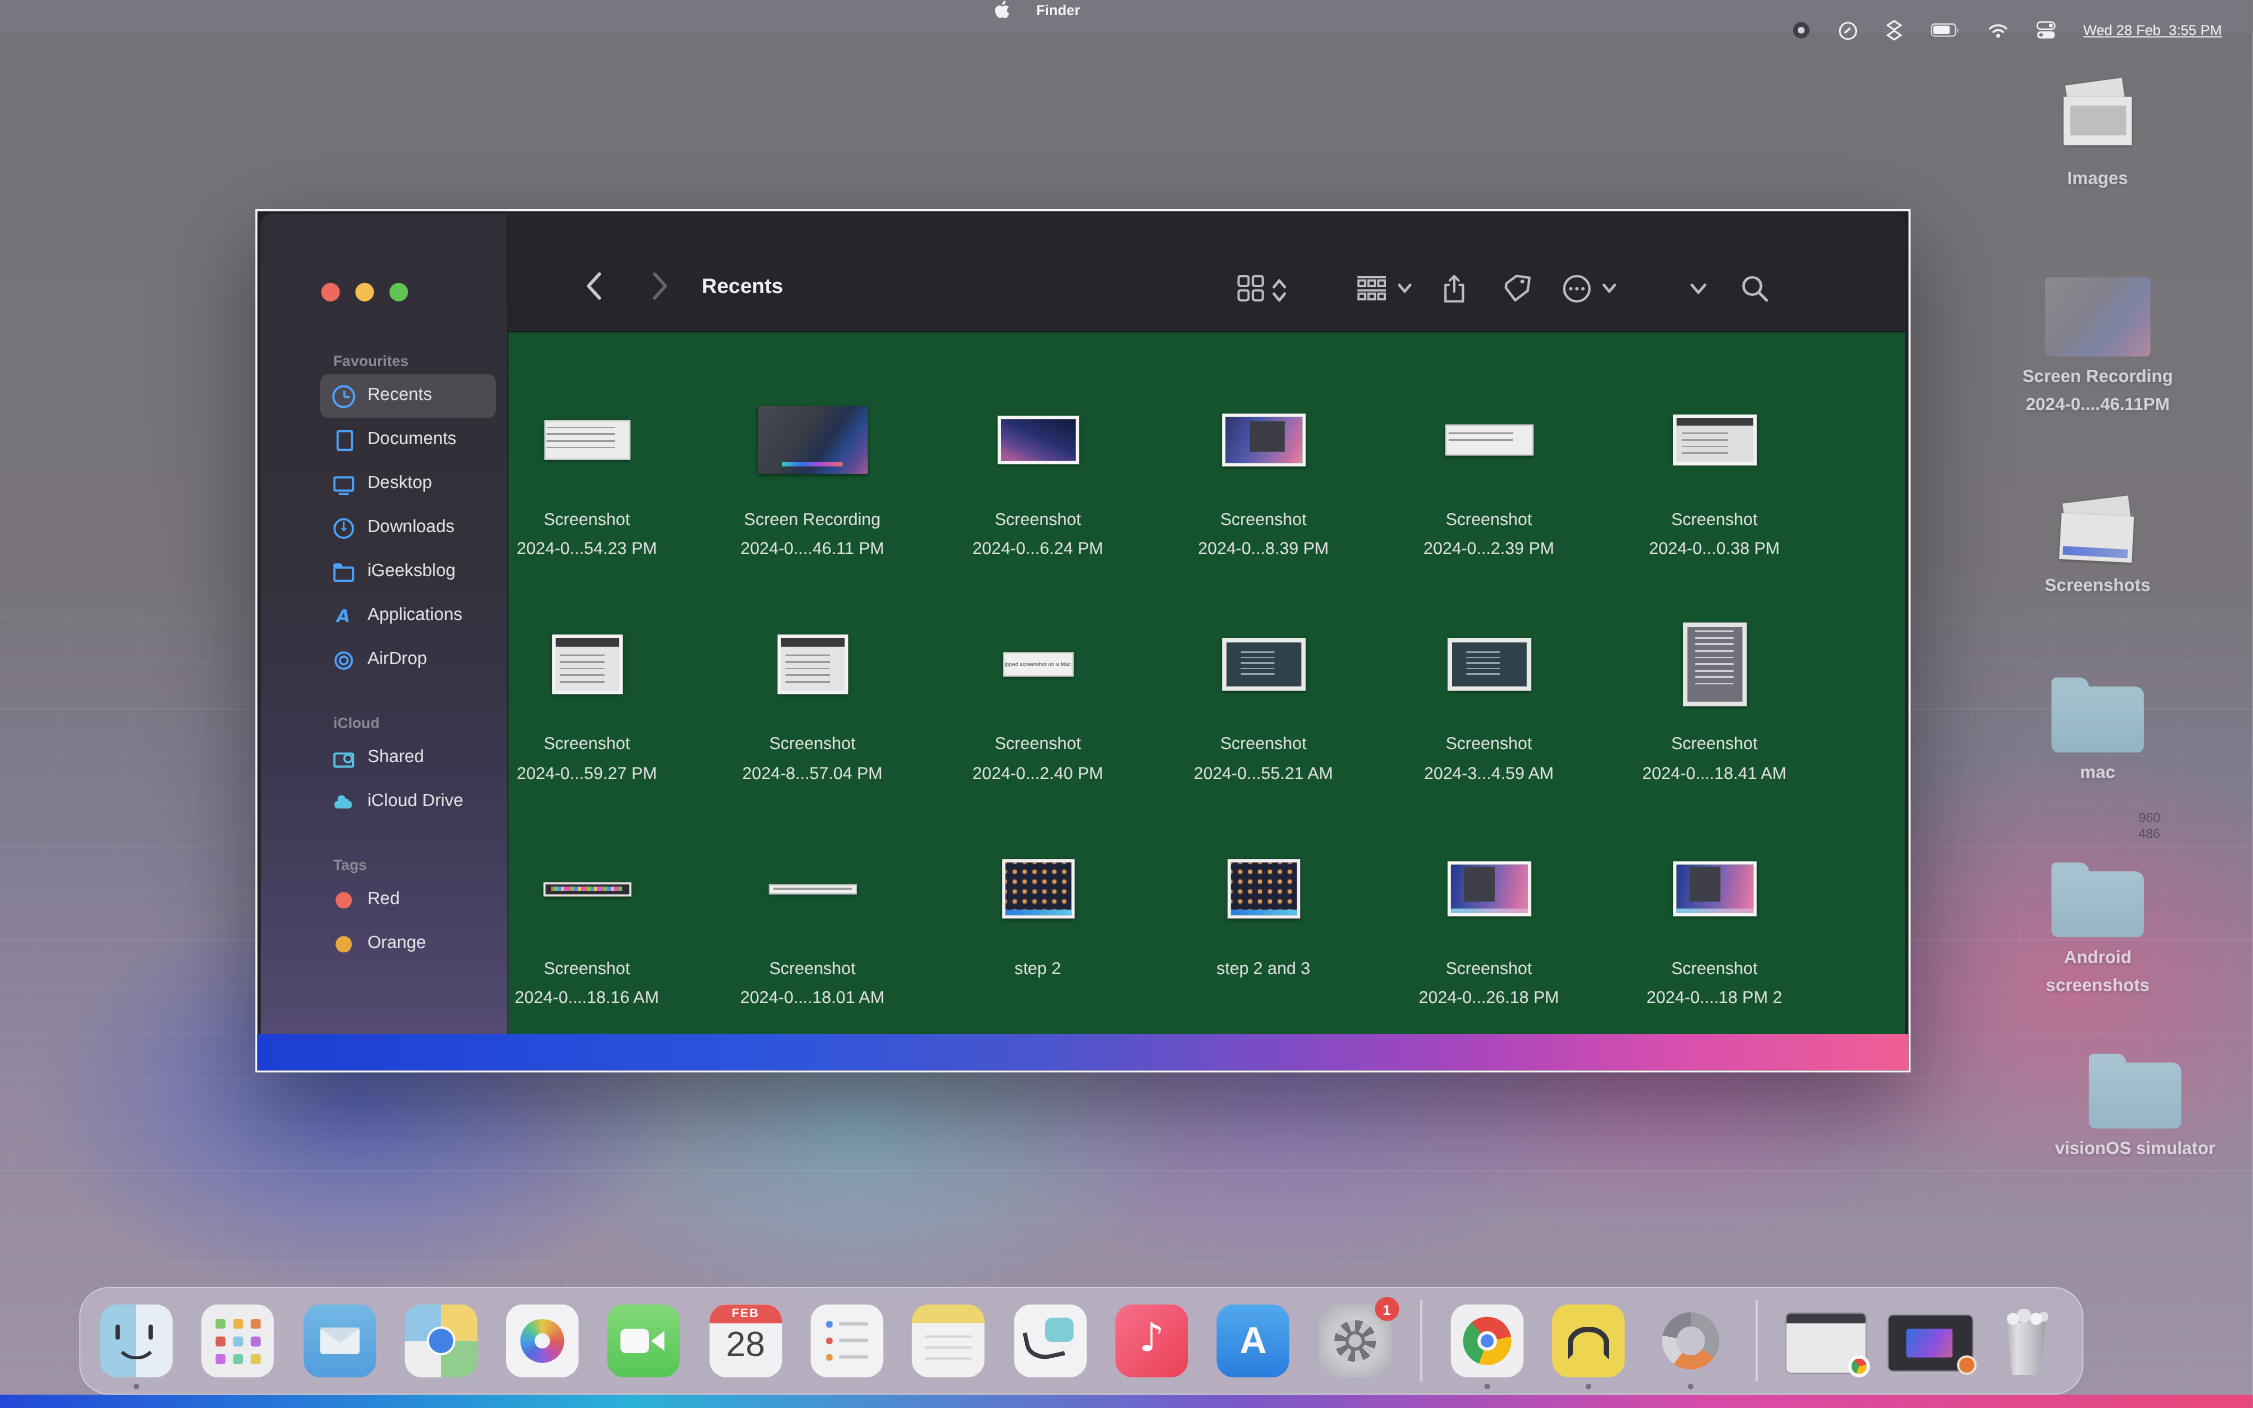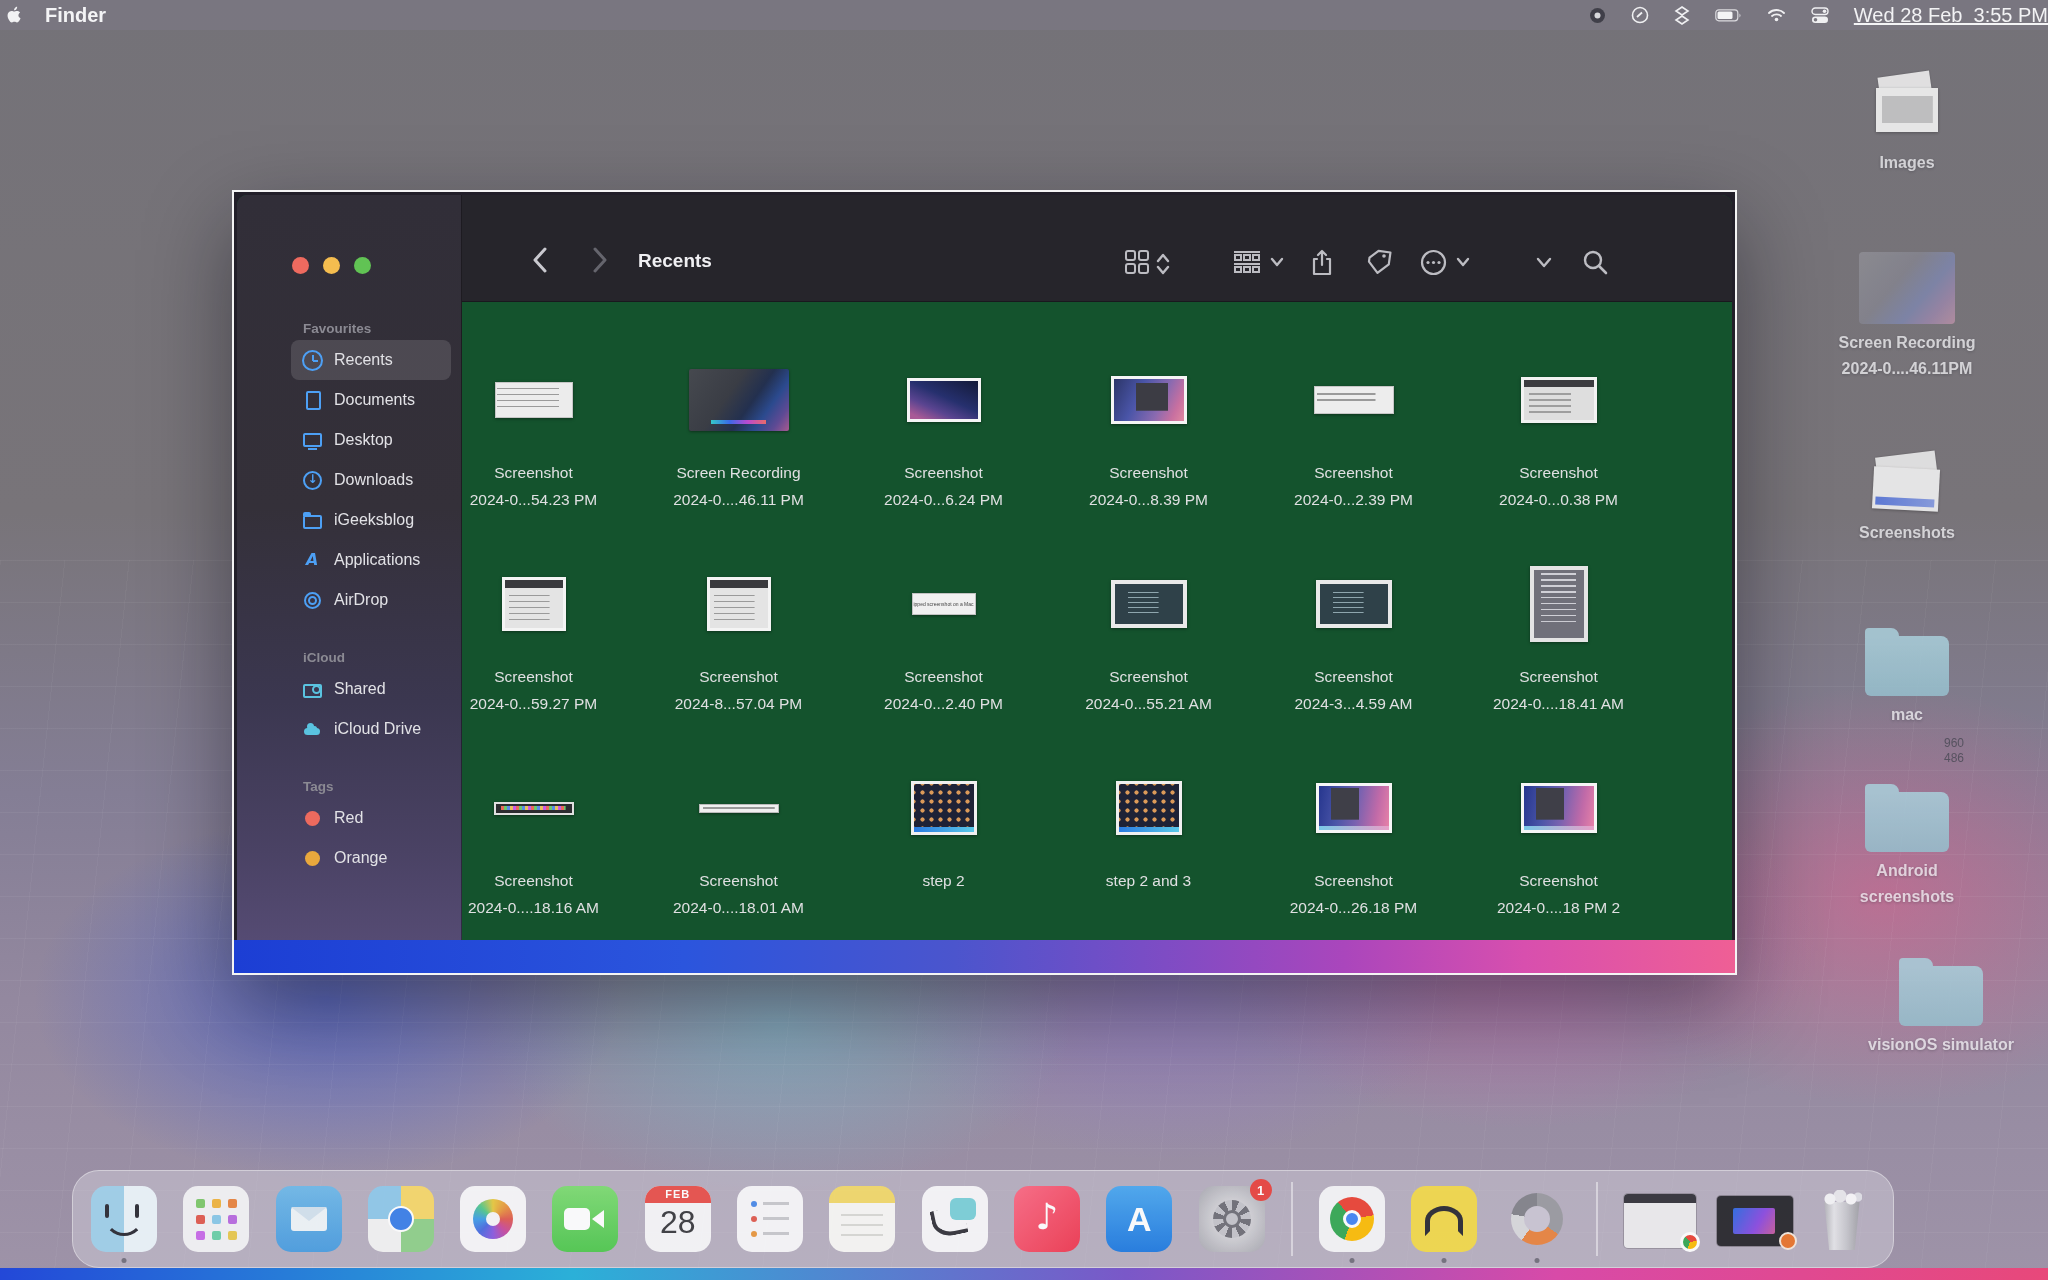--- a/index.html
+++ b/index.html
@@ -13,21 +13,21 @@
       radial-gradient(ellipse 420px 300px at 92% 70%, rgba(232,92,140,.5), transparent 70%),
       linear-gradient(180deg,#747278 0%,#787479 40%,#847e95 62%,#93889f 78%,#9e93a8 100%);}
   .wall-lines{position:absolute;left:0;right:0;top:560px;bottom:0;pointer-events:none;
     background:repeating-linear-gradient(180deg, rgba(255,255,255,.05) 0 1px, transparent 1px 42px),
                repeating-linear-gradient(96deg, rgba(255,255,255,.035) 0 1px, transparent 1px 64px);}
   .bottom-strip{position:absolute;left:0;right:0;bottom:0;height:12px;
     background:linear-gradient(90deg,#2348d8 0%,#2bb0d8 28%,#7a58c8 55%,#d84aa8 76%,#e8487a 100%);}
 
   
   .menubar{position:absolute;top:0;left:0;right:0;height:30px;background:rgba(122,119,128,.96);
-    display:flex;align-items:center;padding:0 0;box-sizing:border-box;color:#f4f4f6;font-size:20px;z-index:50;}
+    display:flex;align-items:center;padding:0 28px;box-sizing:border-box;color:#f4f4f6;font-size:13px;z-index:50;flex-direction:column;}
   .mb-left{display:flex;align-items:center;}
   .apple{width:26px;display:flex;justify-content:center;margin-right:6px;}
   .mb-app{font-weight:700;padding:0 13px;}
   .mb-item{padding:0 13px;color:#e9e9ec;}
   .mb-right{margin-left:auto;display:flex;align-items:center;gap:25px;text-decoration:underline;}
   .mb-right svg{display:block;}
   .mb-clock{white-space:pre;color:#f2f2f4;}
 
   
   .shot-frame{position:absolute;left:232px;top:190px;width:1505px;height:785px;background:#221f29;
@@ -125,21 +125,21 @@
     background-image:linear-gradient(90deg,#2a7ae0,#5ac8e8),radial-gradient(circle,rgba(230,160,90,.95) 1.8px,transparent 2.4px);
     background-size:100% 5px,9px 9px;background-position:0 100%,4px 4px;background-repeat:no-repeat,repeat;}
   .t-desktop-menu{width:76px;height:50px;border:3px solid #f6f6f6;
     background-image:linear-gradient(90deg,#7ac8e8,#e8a0c8),linear-gradient(#3f3f48,#3f3f48),
       linear-gradient(100deg,#26368e 0%,#4a55a8 30%,#7a62b0 55%,#c06aa8 80%,#e882a8 100%);
     background-size:100% 4px,40% 72%,100% 100%;background-position:0 100%,30% 20%,0 0;background-repeat:no-repeat;}
 
   
   .desk-item{position:absolute;left:1827px;width:160px;text-align:center;opacity:.88;z-index:5;}
   .desk-item:nth-of-type(1){top:48px;} .desk-item:nth-of-type(2){top:228px;} .desk-item:nth-of-type(3){top:418px;}
-  .desk-item:nth-of-type(4){top:600px;} .desk-item:nth-of-type(5){top:756px;} .desk-item:nth-of-type(6){top:930px;margin-left:34px;}
+  .desk-item:nth-of-type(4){top:588px;} .desk-item:nth-of-type(5){top:756px;} .desk-item:nth-of-type(6){top:930px;margin-left:34px;}
   .d-iconbox{height:96px;display:flex;align-items:flex-end;justify-content:center;margin-bottom:6px;}
   .d-label{font-size:16px;font-weight:700;color:rgba(250,250,252,.82);text-shadow:0 1px 3px rgba(50,50,60,.4);line-height:26px;white-space:pre;}
   .d-icon{position:relative;}
   .dk-images-stack{width:70px;height:70px;}
   .dk-images-stack::before{content:'';position:absolute;left:8px;top:0;width:52px;height:40px;background:#efefef;transform:rotate(-8deg);box-shadow:0 0 2px rgba(0,0,0,.25);}
   .dk-images-stack::after{content:'';position:absolute;left:4px;top:14px;width:62px;height:44px;background:#f6f6f6;box-shadow:0 1px 3px rgba(0,0,0,.3);
     background-image:linear-gradient(#c9c9c9,#c9c9c9);background-size:82% 62%;background-position:50% 45%;background-repeat:no-repeat;}
   .dk-recording-thumb{width:96px;height:72px;border-radius:4px;
     background:linear-gradient(130deg,#8e8d94 0%,#84848e 40%,#7e86ac 65%,#9a86a8 82%,#b890a4 100%);}
   .dk-screenshots-stack{width:72px;height:60px;}

